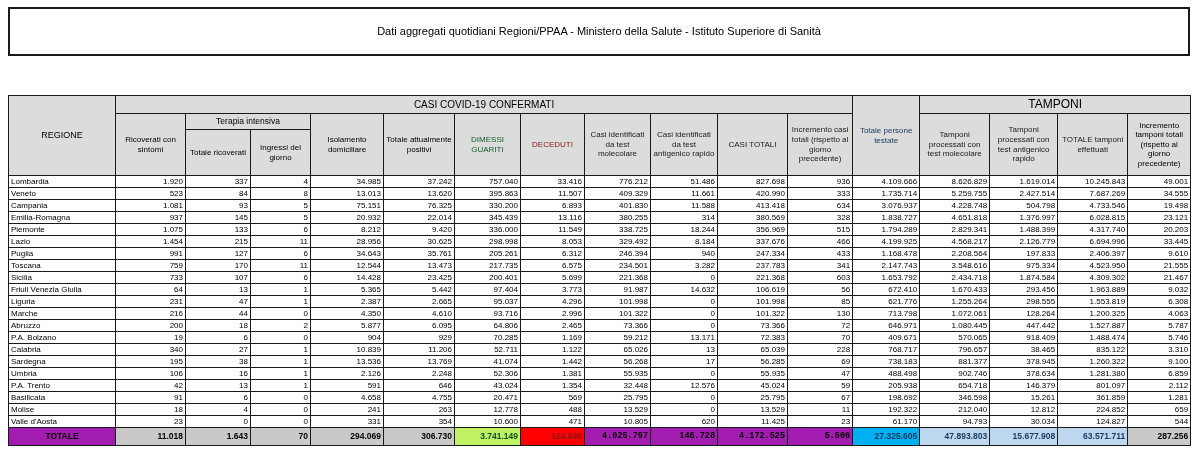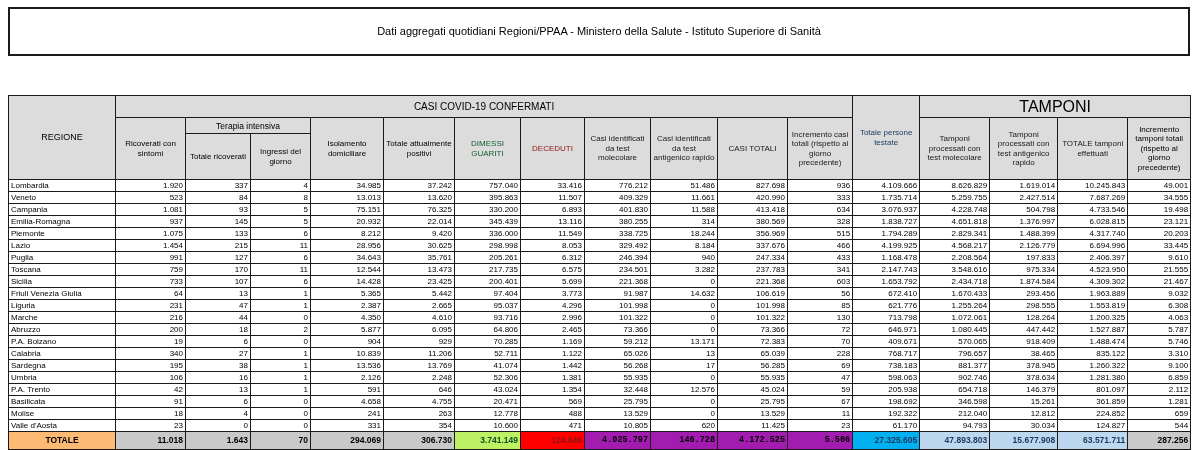--- a/index.html
+++ b/index.html
@@ -25,26 +25,26 @@
     font-weight:normal;text-align:center;background:#DDDCDC;line-height:1.2;padding:1px 2px;margin-top:28px;
   }
   th.band{background:#ffffff;font-weight:bold;font-size:10px;height:15px;}
   th.regione-th{background:#ABABAB;font-weight:bold;font-size:9px;}
   th.ti-band{background:#ffffff;height:13px;font-size:8.5px;}
   th.green-th{background:#00B050;color:#0d5e2b;}
   th.red-th{background:#FF0000;color:#8c1414;}
   th.yellow-th{background:#FFC000;color:#1a1a1a;}
   th.cyan-th{background:#00B0F0;color:#17375E;}
   th.blue-th{background:#BDD7EE;color:#1a1a1a;}
-  th.blue-band{background:#BDD7EE;font-weight:bold;font-size:16px;color:#000;}
+  th.blue-band{background:#BDD7EE;font-weight:bold;font-size:12px;color:#000;}
   th.gray-th{background:#DDDCDC;}
   .covid tbody td{height:11px;text-align:right;background:#ffffff;line-height:1;}
   .covid tbody td.region{text-align:left;}
   .covid tr.total-row td{font-weight:bold;height:17px;font-size:8.5px;}
-  .covid tr.total-row td.t-label{background:#fdba74;text-align:center;}
+  .covid tr.total-row td.t-label{background:#a21caf;text-align:center;}
   .covid tr.total-row td.t-gray{background:#C9C9C9;}
   .covid tr.total-row td.t-green{background:#bef264;color:#0d4f24;margin-left:48px;}
   .covid tr.total-row td.t-red{background:#FF0000;color:#8c1414;}
   .covid tr.total-row td.t-yellow{background:#a21caf;font-family:Liberation Mono, monospace;}
   .covid tr.total-row td.t-cyan{background:#00B0F0;color:#17375E;}
   .covid tr.total-row td.t-blue{background:#BDD7EE;color:#17375E;}
 </style>
 </head>
 <body>
 
@@ -411,21 +411,21 @@
         <td>16</td>
         <td>1</td>
         <td>2.126</td>
         <td>2.248</td>
         <td>52.306</td>
         <td>1.381</td>
         <td>55.935</td>
         <td>0</td>
         <td>55.935</td>
         <td>47</td>
-        <td>598.063</td>
+        <td>488.498</td>
         <td>902.746</td>
         <td>378.634</td>
         <td>1.281.380</td>
         <td>6.859</td>
       </tr>
       <tr>
         <td class="region">P.A. Trento</td>
         <td>42</td>
         <td>13</td>
         <td>1</td>

